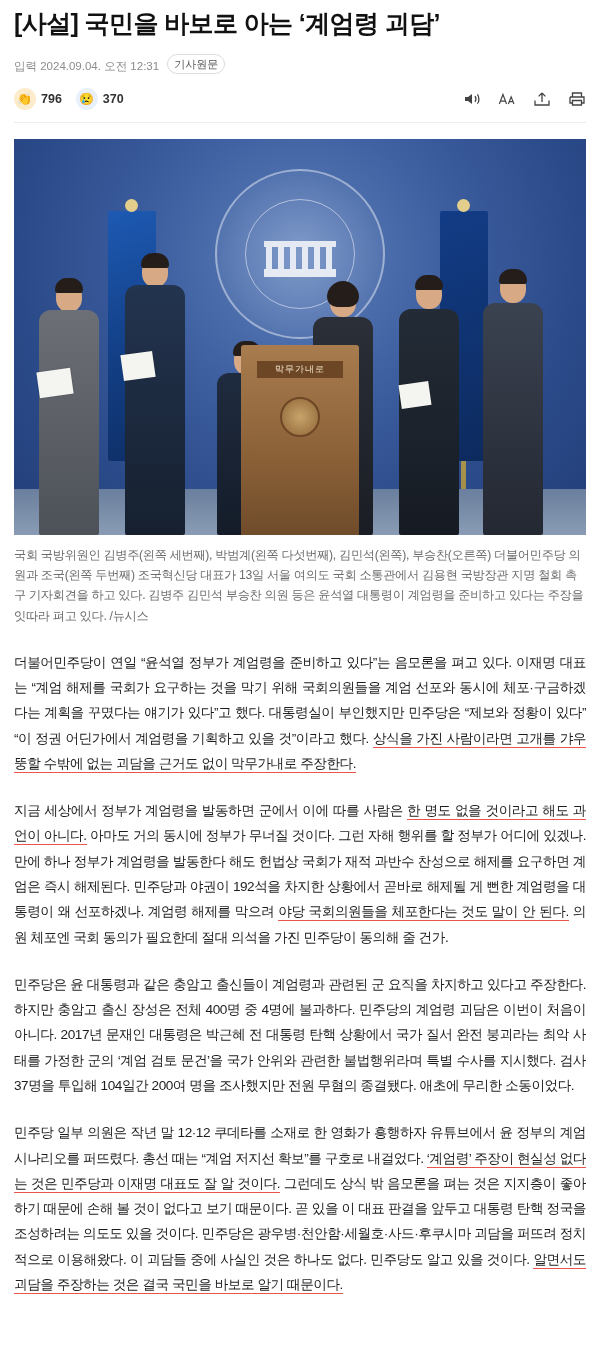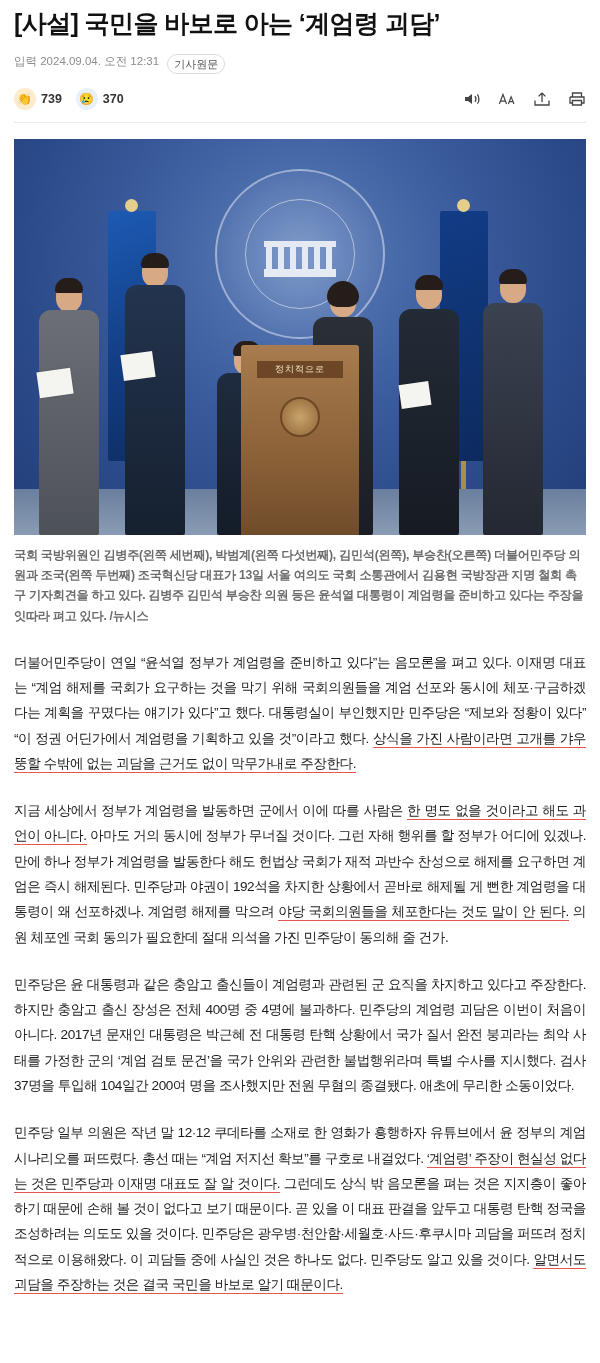--- a/index.html
+++ b/index.html
@@ -90,21 +90,21 @@
     font-weight: bold;
     line-height: 1.38;
     letter-spacing: -0.6px;
     color: #111;
   }
 
   
   .meta {
     margin: 13px 14px 0 14px;
     display: flex;
-    align-items: flex-start;
+    align-items: flex-end;
     gap: 8px;
     font-size: 11.5px;
     color: #8c8c8c;
   }
   .origin-btn {
     border: 1px solid #dcdcdc;
     border-radius: 10px;
     padding: 2px 6px;
     font-size: 11px;
     color: #555;
@@ -290,21 +290,20 @@
     left: 0; right: 0; bottom: 0;
     height: 46px;
     background: linear-gradient(#6a7f9e, #8a9cb5);
   }
   .caption {
     margin: 10px 0 0 0;
     font-size: 12.2px;
     line-height: 1.66;
     color: #6b6b6b;
     letter-spacing: -0.3px;
-    font-weight: bold;
   }
 
   
   .article { margin: 24px 14px 0 14px; }
   .article p {
     margin: 0 0 22px 0;
     font-size: 13.6px;
     line-height: 1.86;
     letter-spacing: -0.45px;
     color: #1c1c1c;
@@ -325,21 +324,21 @@
   <h1 class="headline">[사설] 국민을 바보로 아는 ‘계엄령 괴담’</h1>
 
   <div class="meta">
     <span>입력 2024.09.04. 오전 12:31</span>
     <span class="origin-btn">기사원문</span>
   </div>
 
   <div class="reactions">
     <span class="reaction">
       <span class="emoji-chip clap">👏</span>
-      <span>739</span>
+      <span>796</span>
     </span>
     <span class="reaction">
       <span class="emoji-chip cry">😢</span>
       <span>370</span>
     </span>
 
     <span class="action-icons">
       <span class="icon-btn" title="본문듣기">
         <svg width="18" height="16" viewBox="0 0 18 16" fill="none" stroke="#444" stroke-width="1.3">
           <path d="M2 6h3l4-3v10l-4-3H2z" fill="#444" stroke="none"></path>
@@ -417,21 +416,21 @@
         <div class="body" style="top:46px;height:226px;background:linear-gradient(#232b36,#161b23);"></div>
         <div class="paper" style="left:8px;top:120px;width:30px;height:24px;"></div>
       </div>
       <div class="person" style="left:462px;height:276px;">
         <div class="head" style="top:14px;"></div>
         <div class="hair" style="top:10px;"></div>
         <div class="body" style="top:44px;height:232px;background:linear-gradient(#3b4250,#232832);"></div>
       </div>
 
       <div class="podium">
-        <div class="plate">정치적으로</div>
+        <div class="plate">막무가내로</div>
         <div class="emblem"></div>
       </div>
     </div>
     <div class="caption">국회 국방위원인 김병주(왼쪽 세번째), 박범계(왼쪽 다섯번째), 김민석(왼쪽), 부승찬(오른쪽) 더불어민주당 의원과 조국(왼쪽 두번째) 조국혁신당 대표가 13일 서울 여의도 국회 소통관에서 김용현 국방장관 지명 철회 촉구 기자회견을 하고 있다. 김병주 김민석 부승찬 의원 등은 윤석열 대통령이 계엄령을 준비하고 있다는 주장을 잇따라 펴고 있다. /뉴시스</div>
   </div>
 
   <div class="article">
     <p>
       <span>더불어민주당이 연일 “윤석열 정부가 계엄령을 준비하고 있다”는 음모론을 펴고 있다. 이재명 대표는 “계엄 해제를 국회가 요구하는 것을 막기 위해 국회의원들을 계엄 선포와 동시에 체포·구금하겠다는 계획을 꾸몄다는 얘기가 있다”고 했다. 대통령실이 부인했지만 민주당은 “제보와 정황이 있다” “이 정권 어딘가에서 계엄령을 기획하고 있을 것”이라고 했다. </span><span class="ul-red">상식을 가진 사람이라면 고개를 갸우뚱할 수밖에 없는 괴담을 근거도 없이 막무가내로 주장한다.</span>
     </p>

